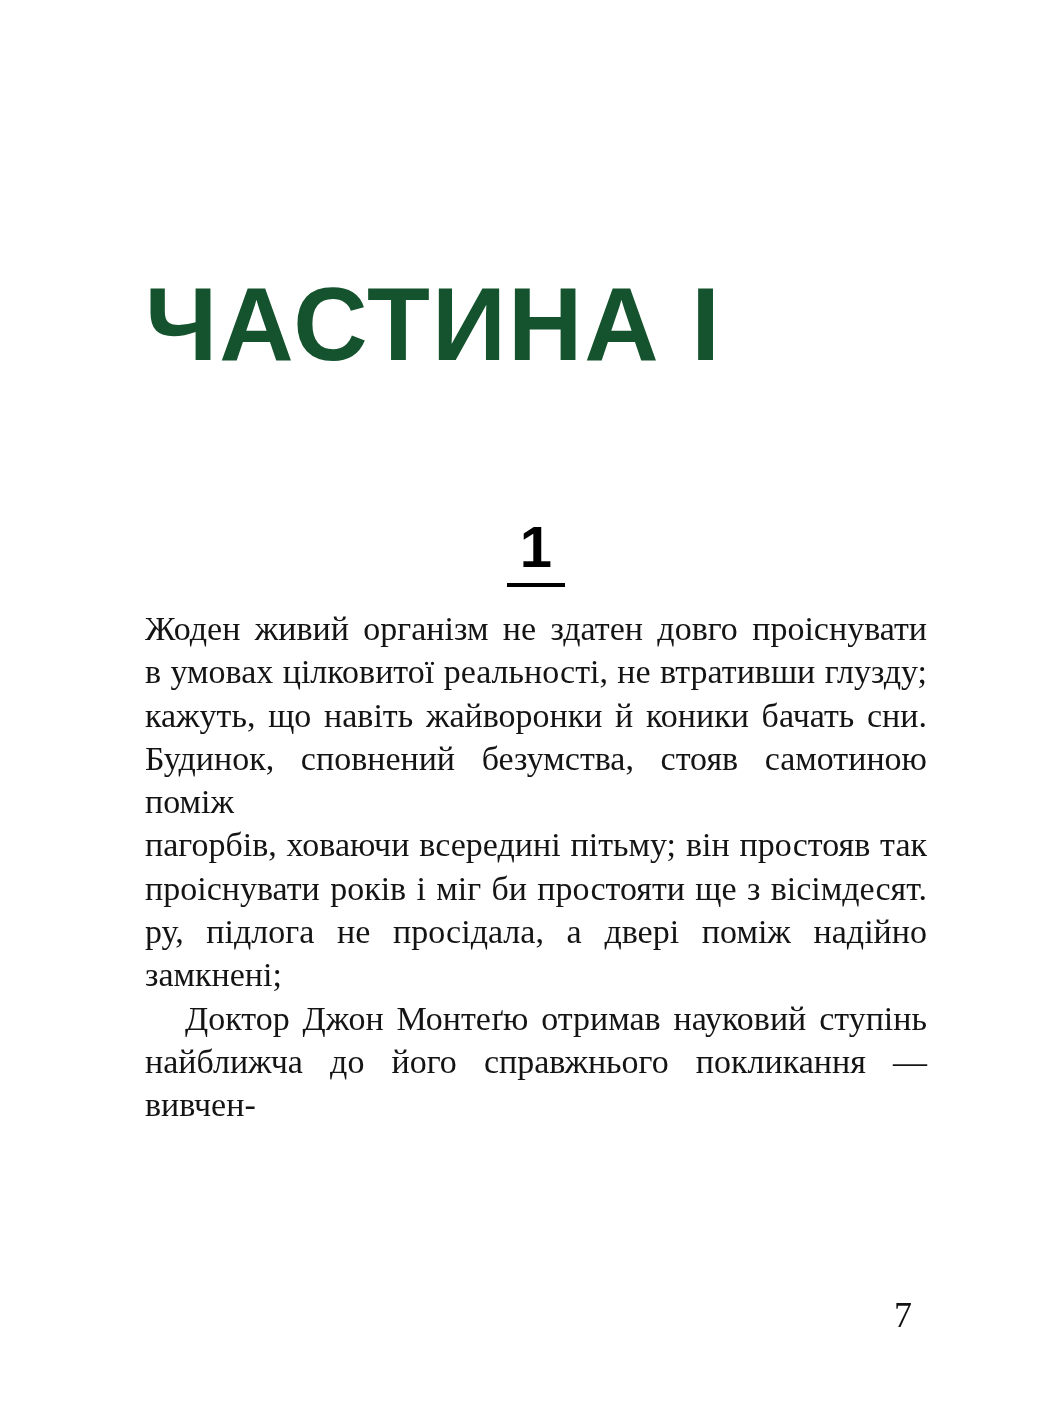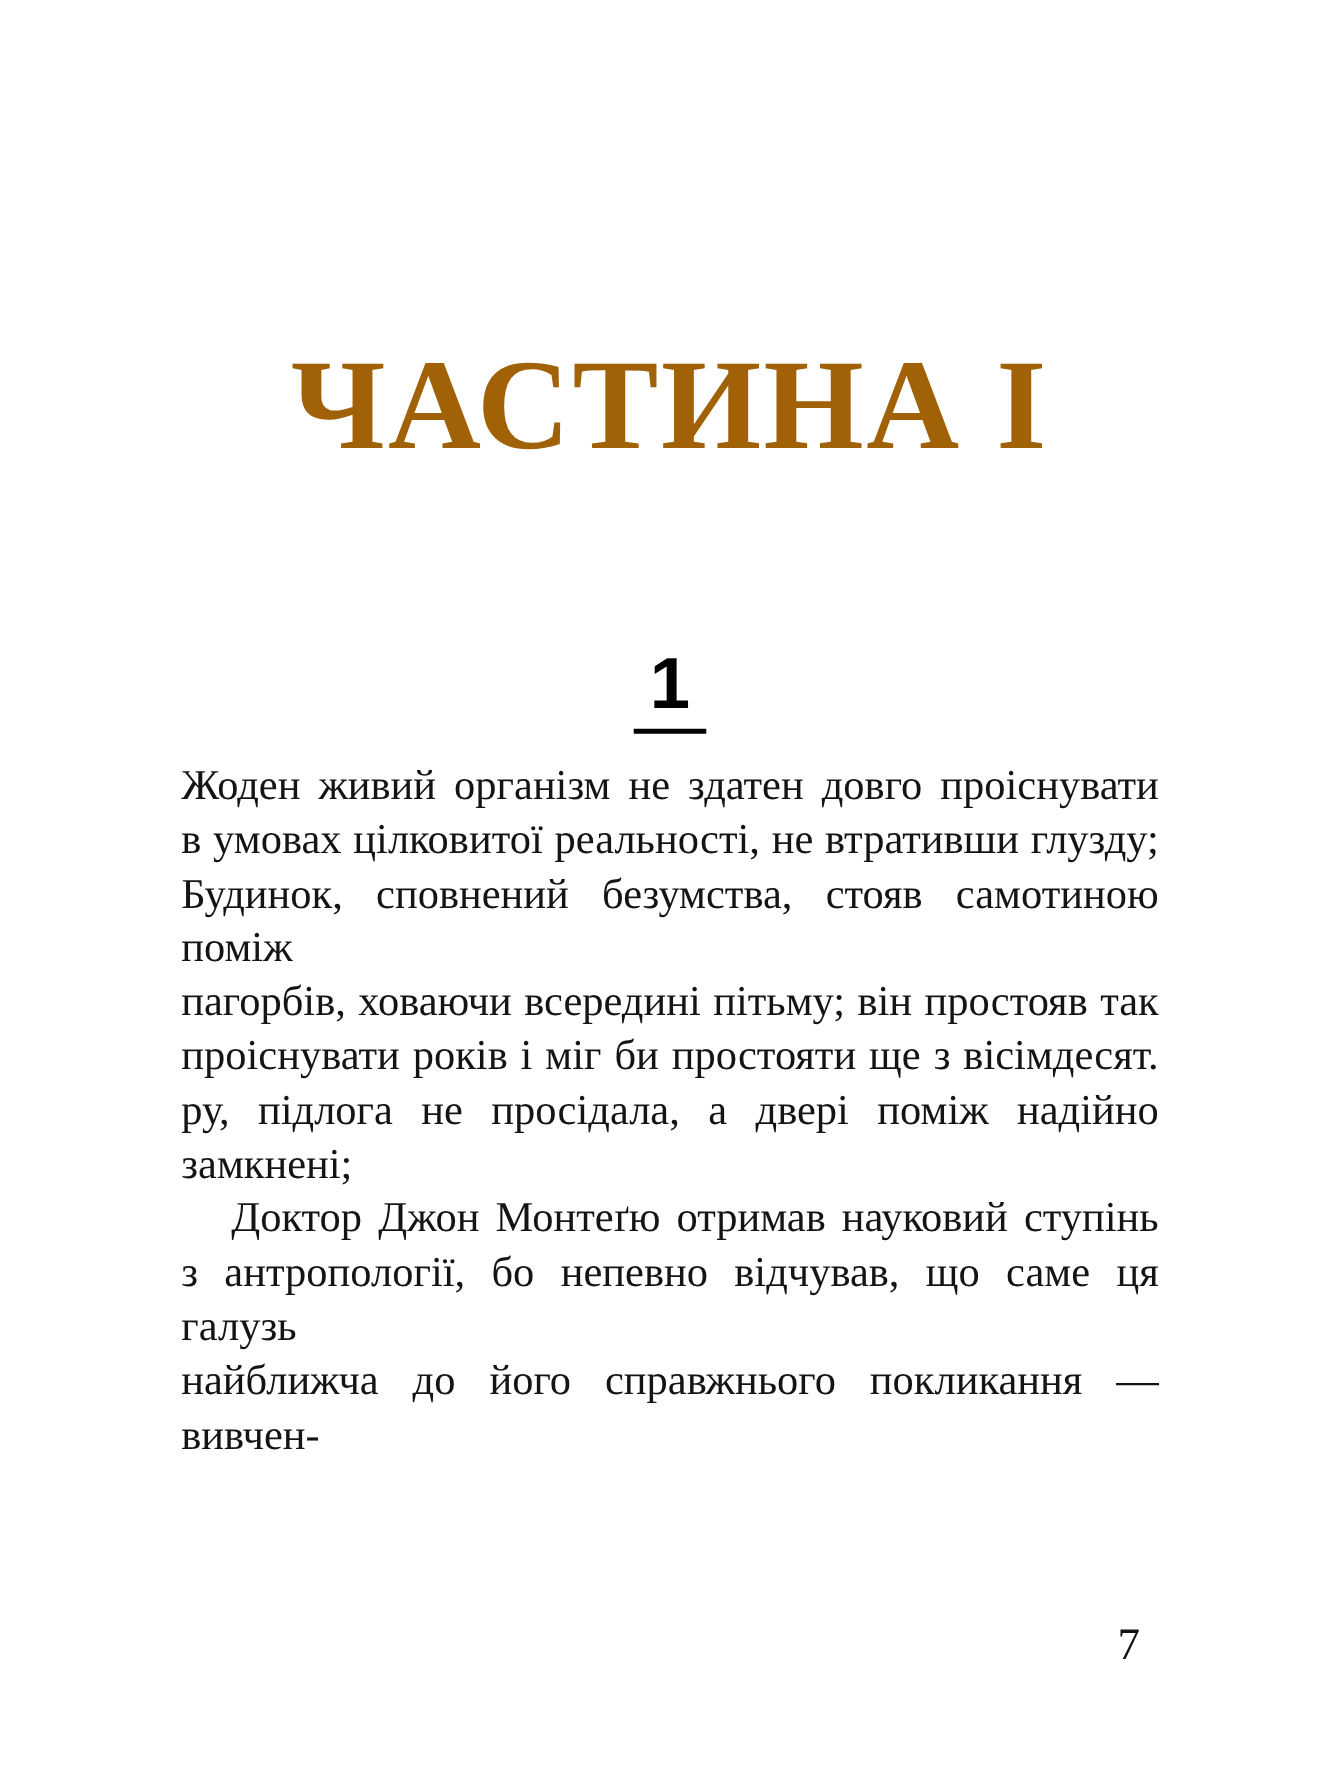--- a/index.html
+++ b/index.html
@@ -20,27 +20,27 @@
     inset: 0;
     background: #ffffff;
   }
   .textblock {
     position: absolute;
     left: 145px;
     width: 782px;
   }
   .part-title {
     top: 268px;
-    text-align: center;
-    font-family: Liberation Serif, serif;
+    text-align: left;
+    font-family: Liberation Sans, sans-serif;
     font-weight: bold;
     font-size: 103px;
     line-height: 1.1;
     letter-spacing: 2px;
-    color: #a16207;
+    color: #14532d;
     white-space: nowrap;
   }
   .chapter-heading {
     top: 518px;
     text-align: center;
   }
   .chapter-number {
     display: inline-block;
     font-family: "Liberation Sans", sans-serif;
     font-weight: bold;
@@ -84,24 +84,24 @@
 
   <div class="textblock part-title">ЧАСТИНА I</div>
 
   <div class="textblock chapter-heading">
     <span class="chapter-number">1</span>
   </div>
 
   <div class="textblock body-text">
       <div class="line">Жоден живий організм не здатен довго проіснувати</div>
       <div class="line">в умовах цілковитої реальності, не втративши глузду;</div>
+      <div class="line">кажуть, що навіть жайворонки й коники бачать сни.</div>
       <div class="line">Будинок, сповнений безумства, стояв самотиною поміж</div>
       <div class="line">пагорбів, ховаючи всередині пітьму; він простояв так</div>
       <div class="line">проіснувати років і міг би простояти ще з вісімдесят.</div>
       <div class="line">ру, підлога не просідала, а двері поміж надійно замкнені;</div>
       <div class="line indent">Доктор Джон Монтеґю отримав науковий ступінь</div>
-      <div class="line">з антропології, бо непевно відчував, що саме ця галузь</div>
       <div class="line">найближча до його справжнього покликання — вивчен-</div>
     </div>
 
   <div class="page-number">7</div>
 
 </div>
 
 </body></html>

